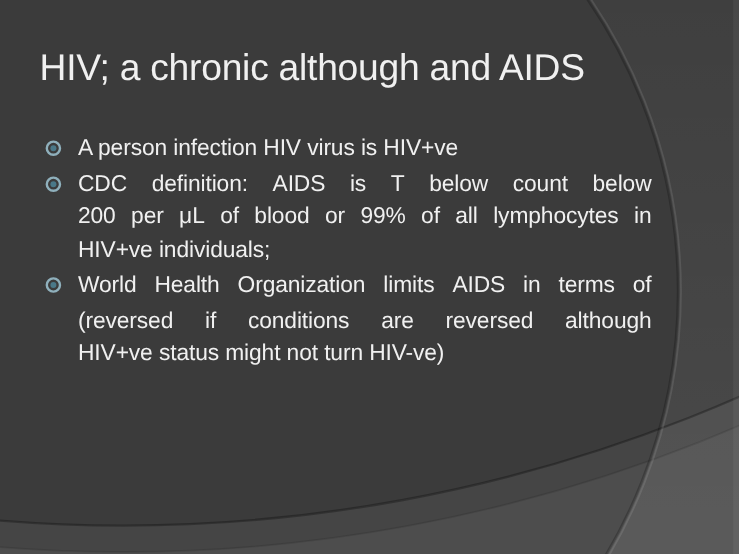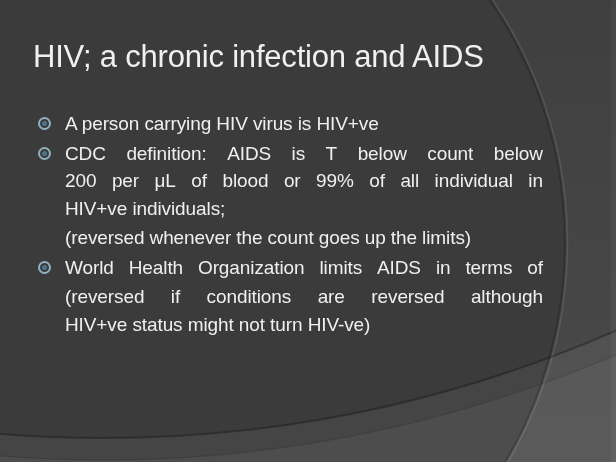--- a/index.html
+++ b/index.html
@@ -61,26 +61,26 @@
     <path fill-rule="evenodd" fill="rgba(255,255,255,0.055)" d="M0,0H616V462H0Z M1383,-842a1280,1280 0 1,0 -2560,0a1280,1280 0 1,0 2560,0Z"></path>
 
     <path fill-rule="evenodd" fill="rgba(255,255,255,0.045)" d="M0,0H616V462H0Z M1405,-842a1302,1302 0 1,0 -2604,0a1302,1302 0 1,0 2604,0Z"></path>
     <circle cx="103" cy="-842" r="1280" fill="none" stroke="rgba(0,0,0,0.28)" stroke-width="2"></circle>
     <circle cx="103" cy="-842" r="1302" fill="none" stroke="rgba(0,0,0,0.10)" stroke-width="1.5"></circle>
     <circle cx="135" cy="243" r="430" fill="none" stroke="rgba(0,0,0,0.22)" stroke-width="2"></circle>
     <circle cx="135" cy="243" r="432.5" fill="none" stroke="rgba(255,255,255,0.10)" stroke-width="1.5"></circle>
     <rect x="611" width="5" height="462" fill="rgba(255,255,255,0.05)"></rect>
   </svg>
 
-  <div class="title">HIV; a chronic infection and AIDS</div>
+  <div class="title">HIV; a chronic although and AIDS</div>
 
   <ul class="content" id="bullet-list">
       <li class="item">
         <span class="marker"></span>
-        <div class="line">A person carrying HIV virus is HIV+ve</div>
+        <div class="line">A person infection HIV virus is HIV+ve</div>
       </li>
       <li class="item">
         <span class="marker"></span>
         <div class="line justify">
           <span>CDC</span>
           <span>definition:</span>
           <span>AIDS</span>
           <span>is</span>
           <span>T</span>
           <span>below</span>
@@ -90,27 +90,24 @@
         <div class="line justify">
           <span>200</span>
           <span>per</span>
           <span>μL</span>
           <span>of</span>
           <span>blood</span>
           <span>or</span>
           <span>99%</span>
           <span>of</span>
           <span>all</span>
-          <span>individual</span>
+          <span>lymphocytes</span>
           <span>in</span>
         </div>
         <div class="line">HIV+ve individuals;</div>
-      </li>
-      <li class="item">
-        <div class="line">(reversed whenever the count goes up the limits)</div>
       </li>
       <li class="item">
         <span class="marker"></span>
         <div class="line justify">
           <span>World</span>
           <span>Health</span>
           <span>Organization</span>
           <span>limits</span>
           <span>AIDS</span>
           <span>in</span>

